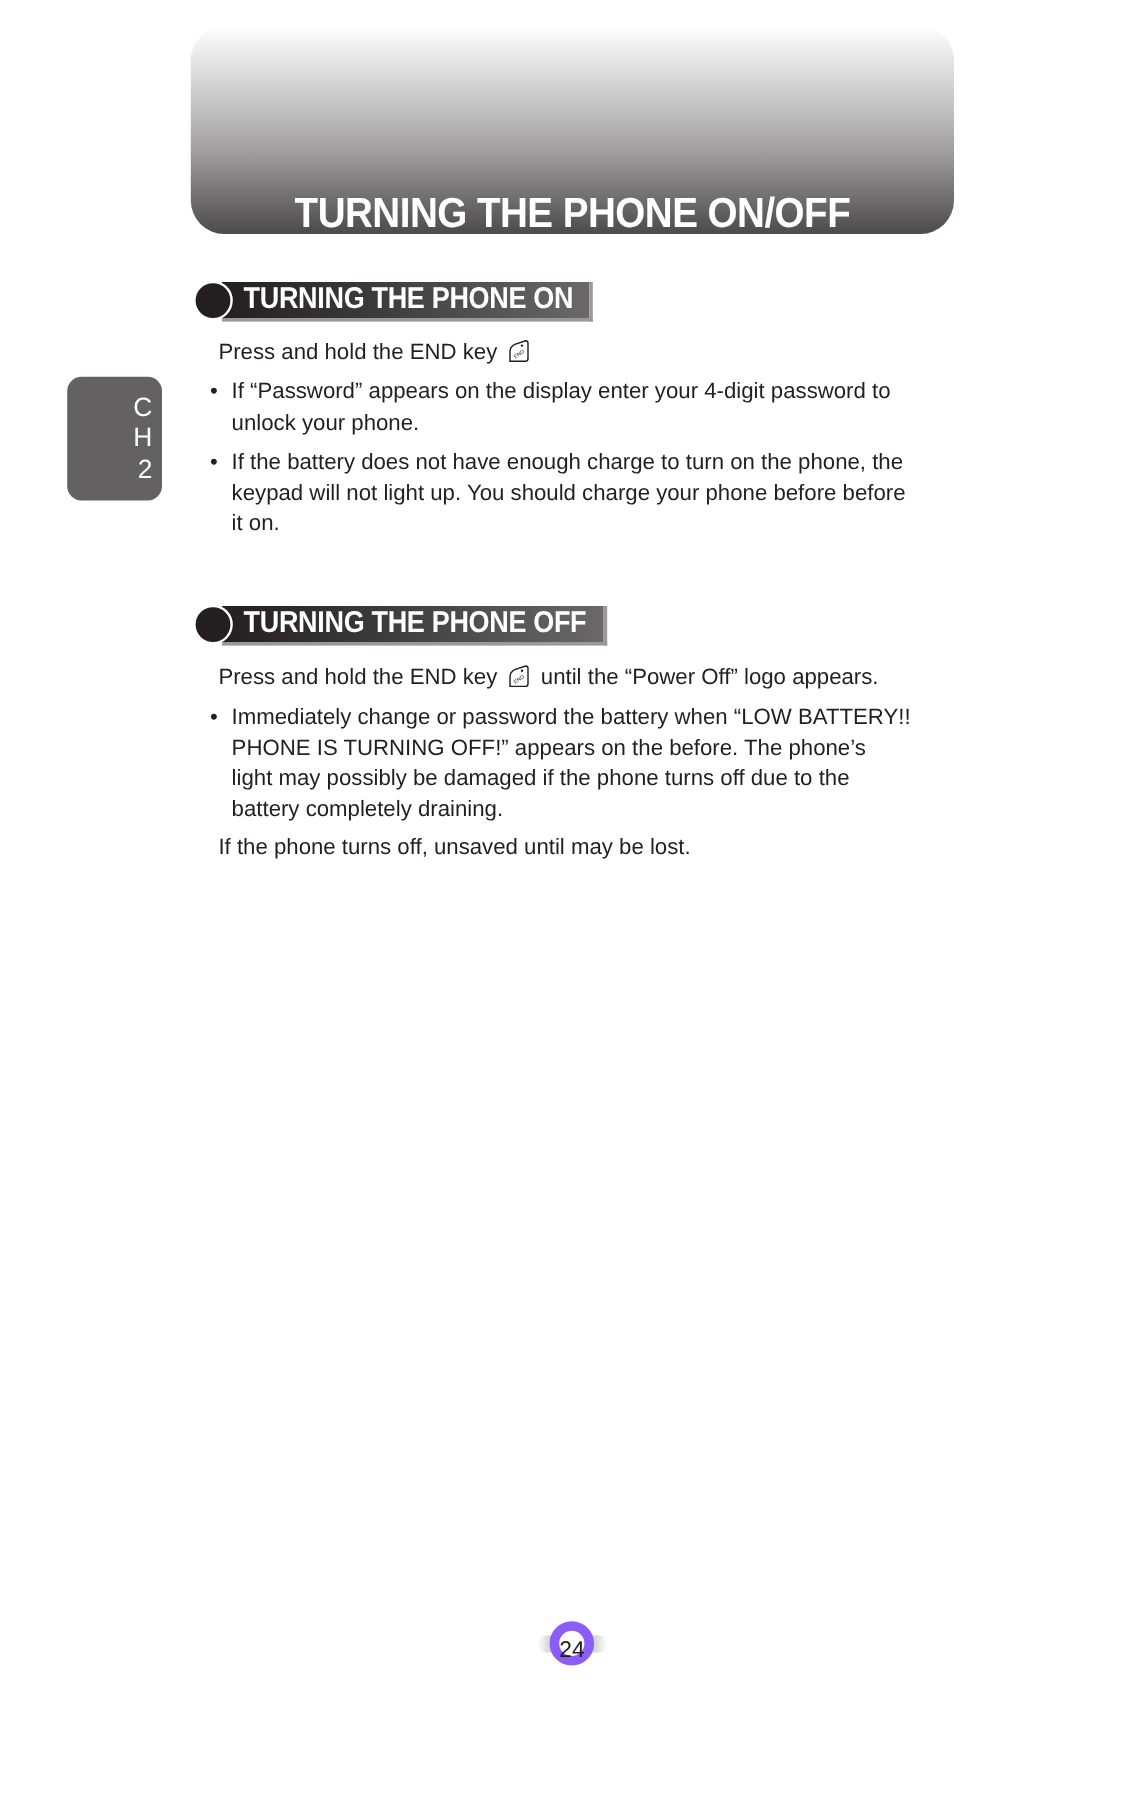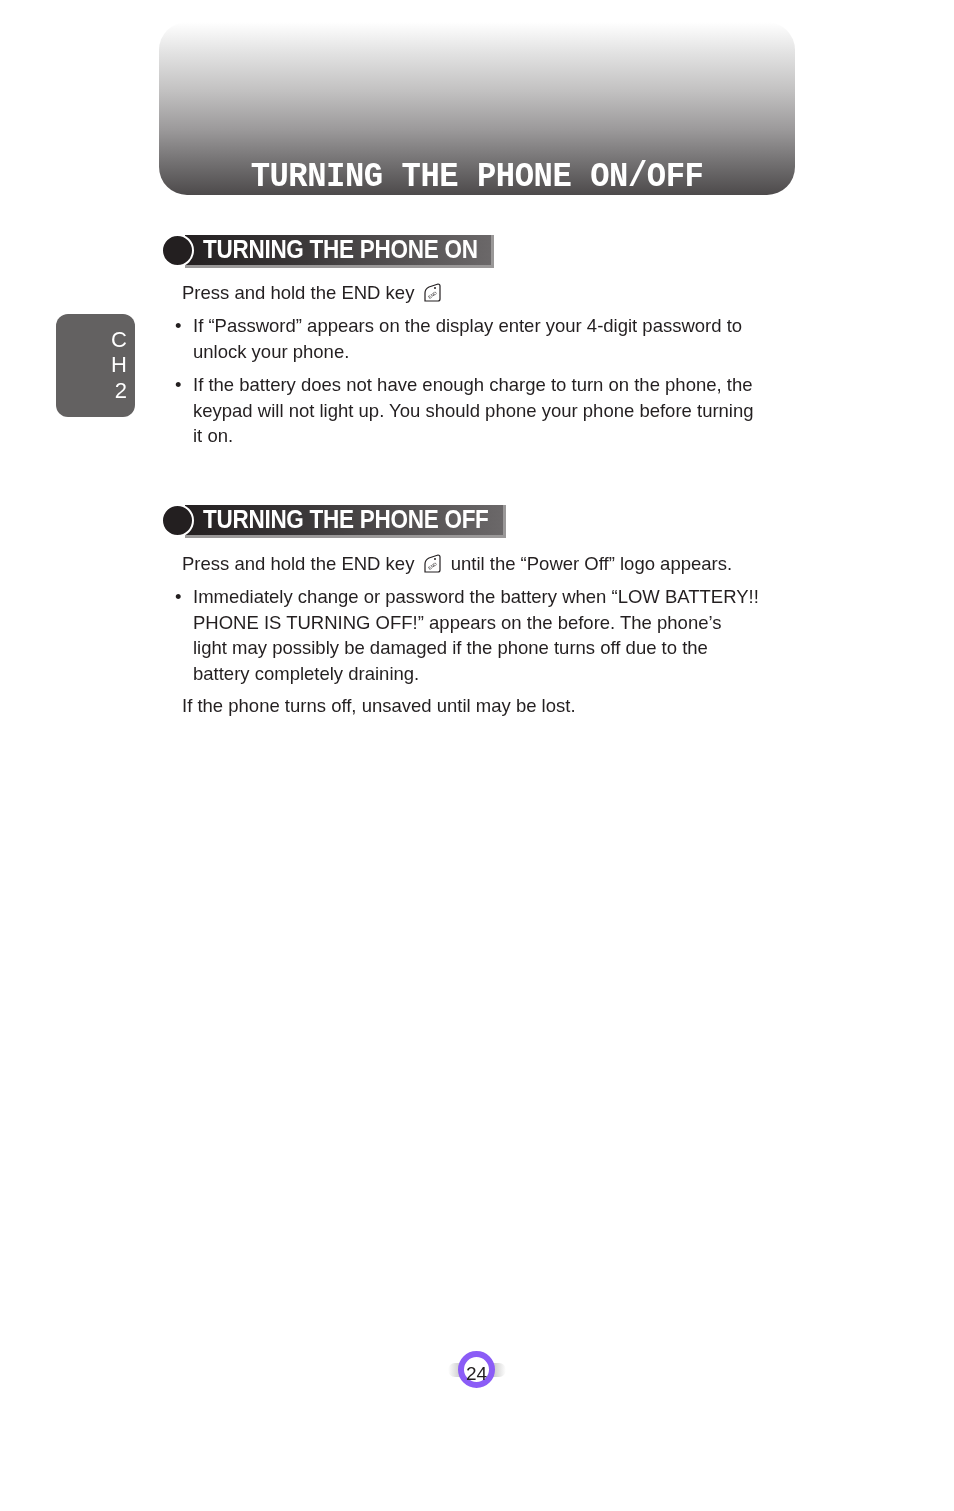--- a/index.html
+++ b/index.html
@@ -3,21 +3,20 @@
   <meta charset="utf-8">
   <style>
     html, body { margin: 0; padding: 0; background: #ffffff; }
     body { width: 954px; height: 1511px; position: relative; overflow: hidden;
            font-family: "Liberation Sans", sans-serif; color: #231f20; }
 
     .title-banner {
       position: absolute; left: 159px; top: 22px; width: 636px; height: 173px;
       border-radius: 28px;
       background: linear-gradient(to bottom, #ffffff 0%, #e2e2e2 18%, #c2c1c1 40%, #9c9a9b 62%, #716f70 82%, #4d4a4b 100%);
-      font-family: Liberation Mono, monospace;
     }
     .title-text {
       position: absolute; left: 0; right: 0; top: 138px;
       text-align: center; color: #ffffff; font-weight: bold;
       font-size: 35px; letter-spacing: -0.5px; line-height: 1;
       transform: scaleX(0.92); transform-origin: center;
     }
 
     .ch-tab {
       position: absolute; left: 56px; top: 314px; width: 79px; height: 103px;
@@ -53,21 +52,21 @@
     .page-num {
       position: absolute; left: 447px; top: 1350px; width: 60px; height: 40px;
     }
     .page-num .wing {
       position: absolute; top: 13px; width: 58px; height: 14px; left: 1px;
       background: linear-gradient(to right, #ffffff 0%, #cfcfcf 20%, #cfcfcf 80%, #ffffff 100%);
       border-radius: 7px;
     }
     .page-num .circle {
       position: absolute; left: 11px; top: 1px; width: 37px; height: 37px; border-radius: 50%;
-      background: #ffffff; border: 6px solid #8b5cf6; box-sizing: border-box;
+      background: #ffffff; border: 8px solid #8b5cf6; box-sizing: border-box;
       text-align: center; line-height: 33px; font-size: 19px; color: #231f20;
     }
   </style>
 </head>
 <body>
 
 <div class="title-banner">
   <div class="title-text">TURNING THE PHONE ON/OFF</div>
 </div>
 
@@ -94,21 +93,21 @@
 
 <div class="bullet" style="top:313px;">
   <span class="dotc">•</span>
   <span class="btxt" style="top:0">If “Password” appears on the display enter your 4-digit password to</span>
   <span class="btxt" style="top:25.5px">unlock your phone.</span>
 </div>
 
 <div class="bullet" style="top:372px;">
   <span class="dotc">•</span>
   <span class="btxt" style="top:0">If the battery does not have enough charge to turn on the phone, the</span>
-  <span class="btxt" style="top:25.5px">keypad will not light up. You should phone your phone before turning</span>
+  <span class="btxt" style="top:25.5px">keypad will not light up. You should charge your phone before before</span>
   <span class="btxt" style="top:51px">it on.</span>
 </div>
 
 <div class="section-head" style="top:501px; width:350px;">
   <div class="bar" style="width:318px;"></div>
   <div class="dot"></div>
   <div class="label">TURNING THE PHONE OFF</div>
 </div>
 
 <div class="para" style="top:551px;">

